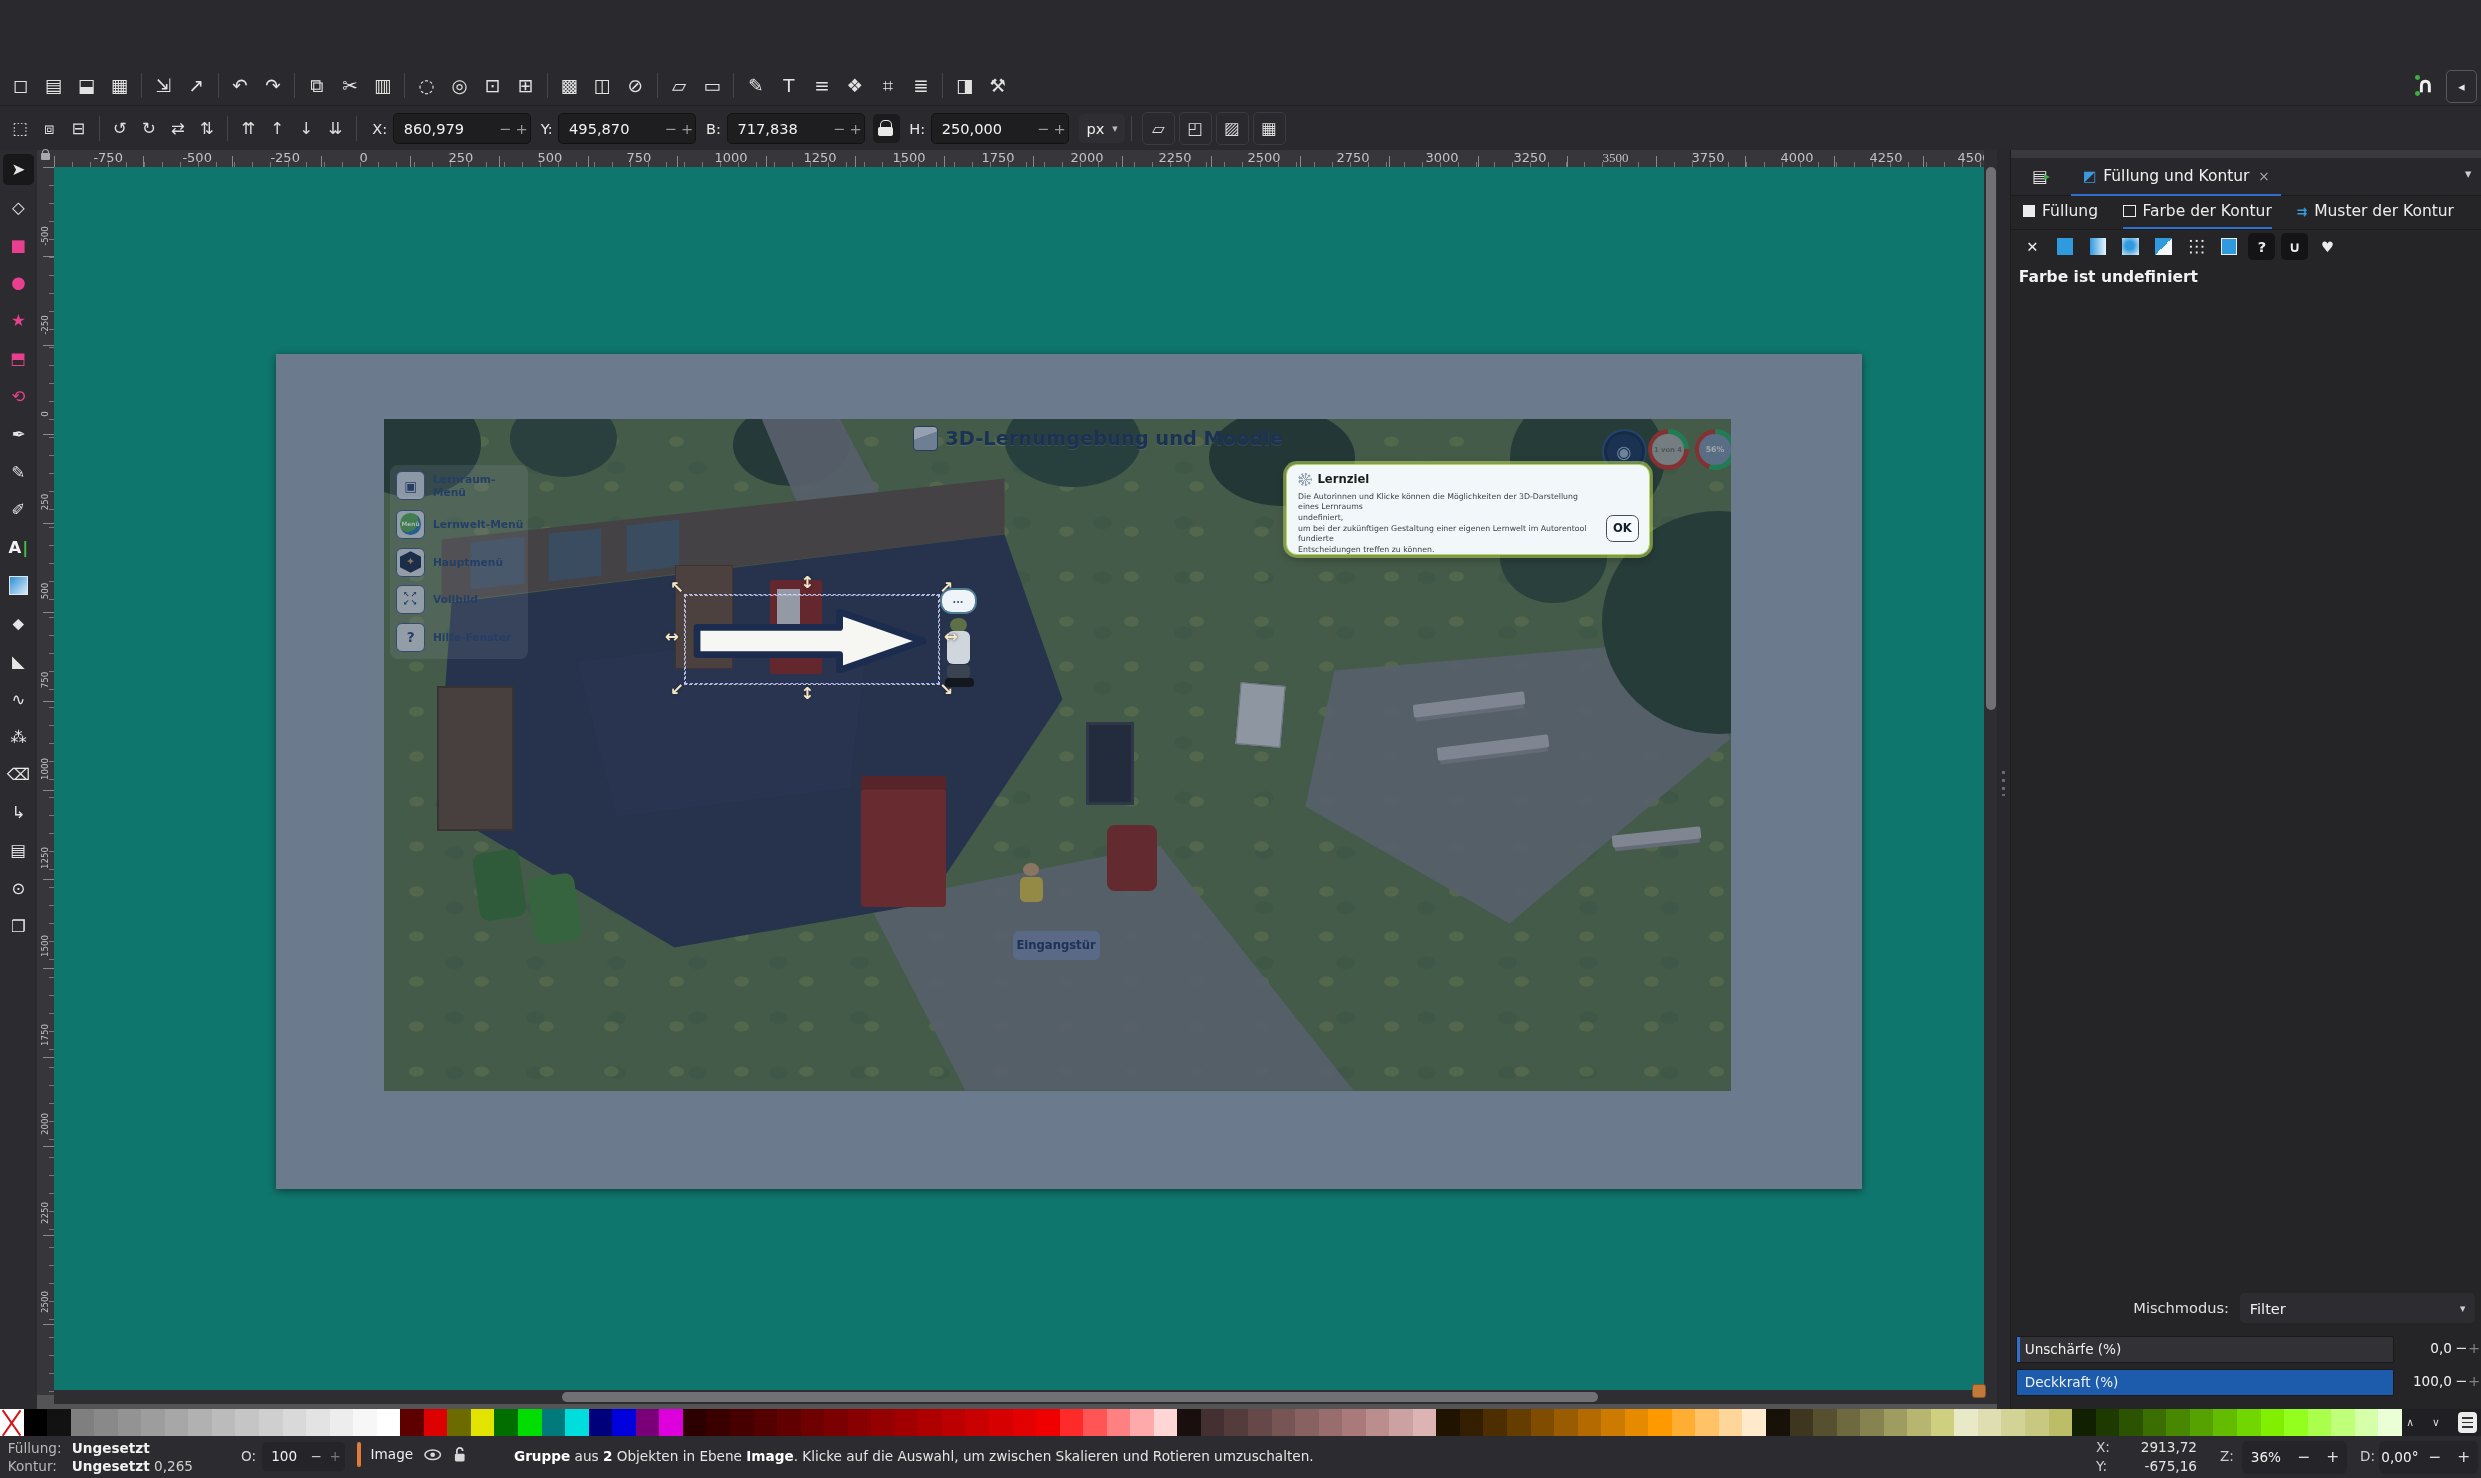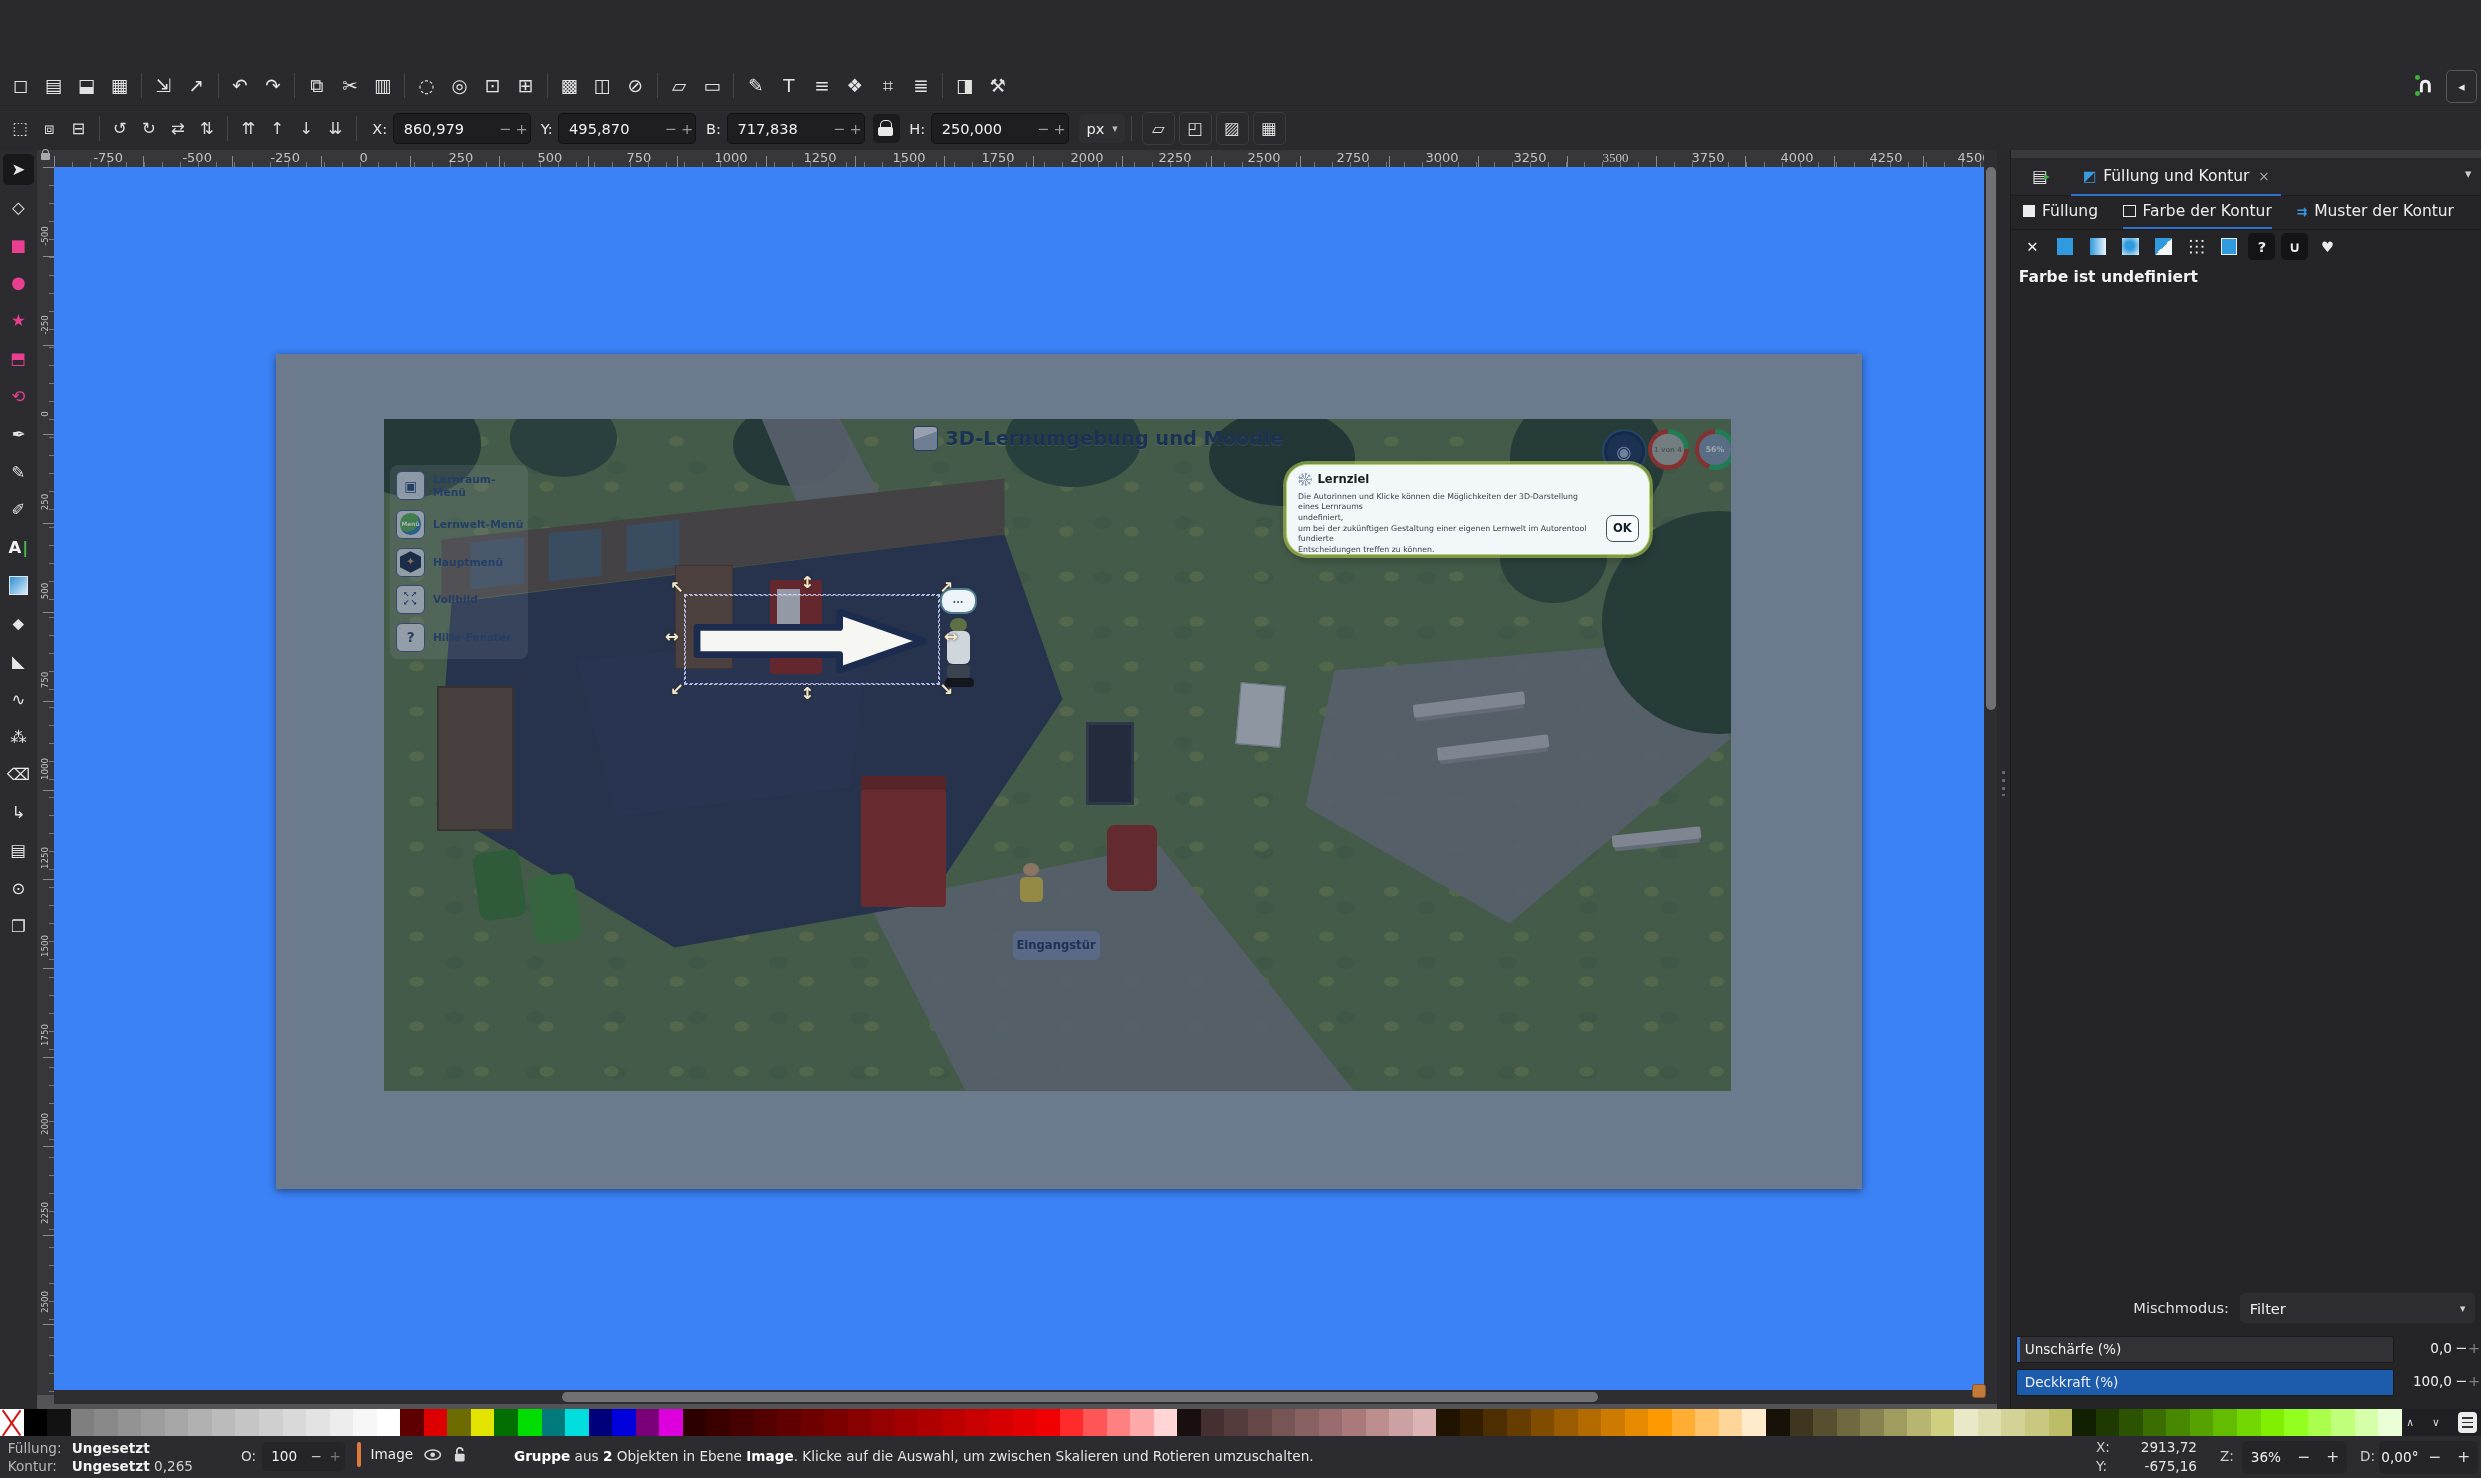--- a/index.html
+++ b/index.html
@@ -56,21 +56,21 @@
   #ruler-corner .mini-lock{position:absolute;left:3.9px;top:2.9px;width:8.7px;height:6.8px;background:#a9a9ad;border-radius:1px;}
   #ruler-corner .mini-lock:before{content:"";position:absolute;left:1px;top:-3.9px;width:4.9px;height:4.9px;border:1.5px solid #a9a9ad;border-bottom:none;border-radius:3.9px 3.9px 0 0;}
   #hruler{left:16.5px;top:0;width:1930px;height:16.5px;background:#37373b;border-bottom:1px solid #27272b;overflow:hidden;}
   #hruler .ticks-minor{position:absolute;bottom:0;left:0;width:100%;height:4.9px;background:repeating-linear-gradient(90deg,#77777b 0 1px,transparent 1px 18px);}
   #hruler .ticks-major{position:absolute;bottom:0;left:0;width:100%;height:10.7px;background:repeating-linear-gradient(90deg,#8a8a8e 0 1px,transparent 1px 89px);}
   .hlabel{position:absolute;top:0;font-size:13px;color:#c2c2c6;transform:translateX(2.9px);}
   #vruler{left:0;top:16.5px;width:16.5px;height:1228px;background:#37373b;border-right:1px solid #27272b;overflow:hidden;}
   #vruler .ticks-minor{position:absolute;right:0;top:0;height:100%;width:4.9px;background:repeating-linear-gradient(180deg,#77777b 0 1px,transparent 1px 18px);}
   #vruler .ticks-major{position:absolute;right:0;top:0;height:100%;width:10.7px;background:repeating-linear-gradient(180deg,#8a8a8e 0 1px,transparent 1px 89px);}
   .vlabel{position:absolute;left:-5.8px;width:27px;text-align:center;font-size:8.7px;color:#c2c2c6;transform:rotate(-90deg);}
-  #viewport{left:16.5px;top:16.5px;width:2179px;height:1224px;background:#3b82f6;overflow:hidden;}
+  #viewport{left:16.5px;top:16.5px;width:2179px;height:1224px;background:#0f766e;overflow:hidden;}
   #vscroll{left:1947px;top:0;width:13.6px;height:1240px;background:#2e2e32;}
   #vscroll .thumb{position:absolute;left:1.9px;top:16.5px;width:9.7px;height:543px;background:#717175;border-radius:4.9px;}
   #hscroll{left:16.5px;top:1240px;width:1930px;height:13.6px;background:#2e2e32;}
   #hscroll .thumb{position:absolute;top:1.9px;left:508px;width:1036px;height:9.7px;background:#717175;border-radius:4.9px;}
   #scroll-corner{left:1947px;top:1240px;width:13.6px;height:13.6px;background:#2e2e32;}
   #cms-toggle{left:1935px;top:1234px;width:11.6px;height:11.6px;border-radius:2.9px;background:#c27a3a;border:1px solid #8a5526;}
   
   #page{left:222px;top:187px;width:1586px;height:835px;background:#6b7a8c;box-shadow:0 1.9px 7.8px rgba(0,0,0,.45);}
   
   #scene{left:108px;top:65px;width:1347px;height:672px;background:#5e7a50;overflow:hidden;}
@@ -91,21 +91,21 @@
   .sm-icon .fs{font-size:7.8px;line-height:7.8px;letter-spacing:1px;color:#2c4e7e;font-weight:bold;text-align:center;}
   .sm-label{margin-left:7.8px;font-size:10.7px;font-weight:bold;color:#2a4f7e;}
   .badge{position:absolute;border-radius:50%;display:flex;align-items:center;justify-content:center;text-align:center;}
   #badge-compass{background:#1d3a5e;border:2.9px solid #2c567e;box-shadow:inset 0 0 0 2.9px #15304e;color:#9fb8d0;font-size:17.5px;}
   .ring{position:absolute;inset:0;border-radius:50%;}
   .ring .inner{position:absolute;inset:4.9px;border-radius:50%;display:flex;align-items:center;justify-content:center;}
   #badge-progress{background:conic-gradient(#27ae60 0 90deg,#c0392b 90deg 360deg);}
   #badge-progress .inner{background:#a8afa6;color:#6e7668;font-size:6.8px;font-weight:bold;}
   #badge-percent{background:conic-gradient(#27ae60 0 200deg,#c0392b 200deg 360deg);}
   #badge-percent .inner{background:#7d96ad;color:#e8f0e8;font-size:7.8px;font-weight:bold;}
-  #lernziel-dialog{position:absolute;left:902px;top:45px;width:362px;height:89px;background:#f2f7fa;border:1.9px solid #b7d36a;border-radius:21px;box-shadow:0 0 0 2.9px rgba(190,220,90,.55),0 3.9px 9.7px rgba(0,0,0,.3);}
+  #lernziel-dialog{position:absolute;left:902px;top:45px;width:362px;height:89px;background:#f2f7fa;border:1.9px solid #b7d36a;border-radius:11px;box-shadow:0 0 0 2.9px rgba(190,220,90,.55),0 3.9px 9.7px rgba(0,0,0,.3);}
   #lernziel-dialog .dtitle{position:absolute;left:11.6px;top:7.8px;font-size:11.6px;font-weight:bold;color:#1c1c1c;display:flex;align-items:center;}
   #lernziel-dialog .dtitle .dicon{width:13.6px;height:13.6px;margin-right:5.8px;border-radius:50%;background:repeating-conic-gradient(#9aa8b4 0 20deg,#e6edf2 20deg 40deg);}
   #lernziel-dialog .dbody{position:absolute;left:11.6px;top:27px;width:291px;font-size:7.8px;line-height:10.7px;color:#39404a;}
   #ok-button{position:absolute;right:9.7px;bottom:11.6px;width:31px;height:25px;background:#f6fafc;border:1.9px solid #4a4f55;border-radius:6.8px;font-size:11.6px;font-weight:bold;color:#15202e;display:flex;align-items:center;justify-content:center;}
   #door-label{position:absolute;left:629px;top:512px;width:87px;height:29px;background:rgba(128,146,182,.88);border-radius:5.8px;display:flex;align-items:center;justify-content:center;font-size:11.6px;font-weight:bold;color:#1e3a66;}
   
   #sel-marquee{position:absolute;left:301px;top:176px;width:252px;height:87px;border:1.9px dashed #aab6ff;outline:1px dashed rgba(255,255,255,.7);}
   .handle{position:absolute;font-size:16.5px;font-weight:bold;color:#f3e7c6;text-shadow:0 0 2.9px rgba(40,40,40,.9);line-height:1;}
   #arrow-obj{position:absolute;left:308px;top:190px;}
   .npc-bubble{position:absolute;left:558px;top:171px;width:33px;height:22px;background:#eef4f8;border-radius:9.7px;color:#46607a;font-size:9.7px;font-weight:bold;text-align:center;line-height:19.4px;box-shadow:0 0 0 1.9px rgba(120,200,220,.5);}

